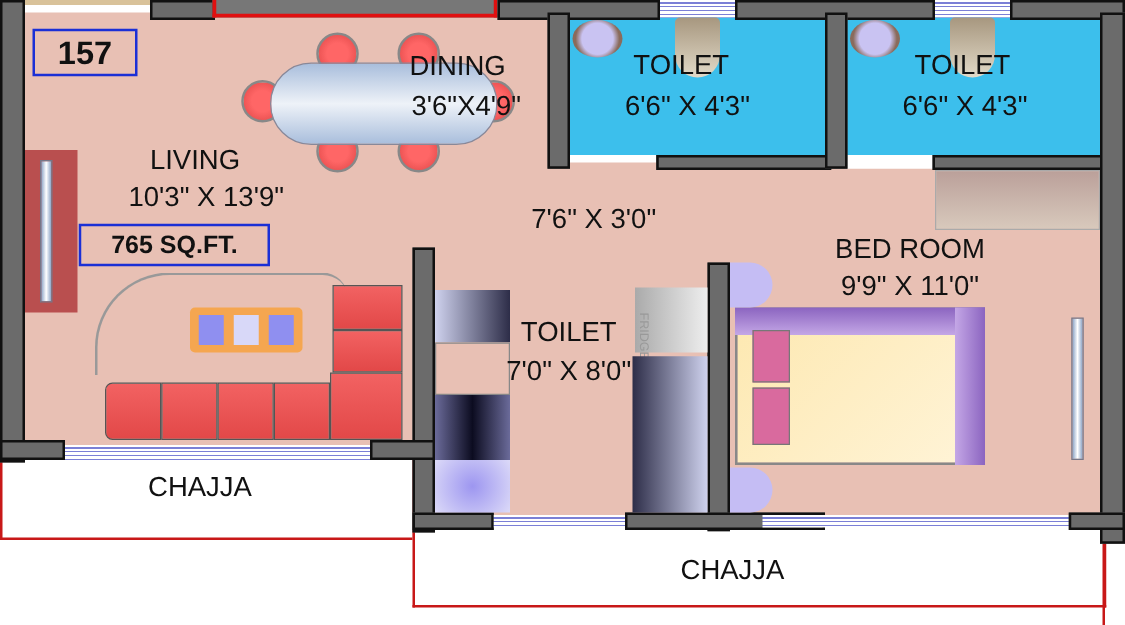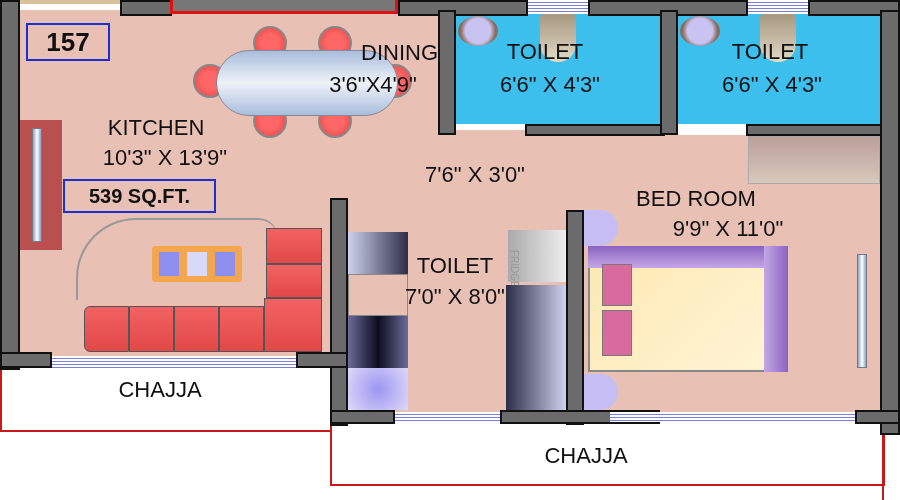--- a/index.html
+++ b/index.html
@@ -93,29 +93,29 @@
 <div class="abs" style="left:588px;top:246px;width:200px;height:126px;background:linear-gradient(135deg,#fde8b0,#fff4d8);border:2px solid #888;box-sizing:border-box;"></div>
 <div class="abs" style="left:588px;top:246px;width:200px;height:22px;background:linear-gradient(180deg,#8b64c0,#c4a7e6);"></div>
 <div class="abs" style="left:764px;top:246px;width:24px;height:126px;background:linear-gradient(90deg,#c4a7e6,#8b64c0);"></div>
 <div class="abs" style="left:602px;top:264px;width:28px;height:40px;background:#d96a9e;border:1px solid #777;"></div>
 <div class="abs" style="left:602px;top:310px;width:28px;height:44px;background:#d96a9e;border:1px solid #777;"></div>
 <div class="abs" style="left:584px;top:374px;width:34px;height:36px;background:#c5bdf4;border-radius:0 18px 18px 0;"></div>
 <div class="abs" style="left:584px;top:210px;width:34px;height:36px;background:#c5bdf4;border-radius:0 18px 18px 0;"></div>
 <div class="abs" style="left:857px;top:254px;width:8px;height:112px;background:linear-gradient(90deg,#8aa3c6,#fff,#8aa3c6);border:1px solid #778;"></div>
 
 <div class="box" style="left:26px;top:23px;width:84px;height:38px;font-size:26px;line-height:34px;">157</div>
-<div class="box" style="left:63px;top:179px;width:153px;height:34px;font-size:20px;line-height:30px;">539 SQ.FT.</div>
+<div class="box" style="left:63px;top:179px;width:153px;height:34px;font-size:20px;line-height:30px;">765 SQ.FT.</div>
 
-<div class="lbl" style="left:96px;top:115px;width:120px;">KITCHEN</div>
+<div class="lbl" style="left:96px;top:115px;width:120px;">LIVING</div>
 <div class="lbl" style="left:75px;top:145px;width:180px;">10'3" X 13'9"</div>
-<div class="lbl" style="left:318px;top:40px;width:120px;text-align:right;">DINING</div>
+<div class="lbl" style="left:306px;top:40px;width:120px;">DINING</div>
 <div class="lbl" style="left:308px;top:72px;width:130px;">3'6"X4'9"</div>
 <div class="lbl" style="left:485px;top:39px;width:120px;">TOILET</div>
 <div class="lbl" style="left:470px;top:72px;width:160px;">6'6" X 4'3"</div>
 <div class="lbl" style="left:710px;top:39px;width:120px;">TOILET</div>
 <div class="lbl" style="left:692px;top:72px;width:160px;">6'6" X 4'3"</div>
 <div class="lbl" style="left:400px;top:162px;width:150px;">7'6" X 3'0"</div>
 <div class="lbl" style="left:390px;top:253px;width:130px;">TOILET</div>
 <div class="lbl" style="left:385px;top:284px;width:140px;">7'0" X 8'0"</div>
-<div class="lbl" style="left:616px;top:186px;width:160px;">BED ROOM</div>
+<div class="lbl" style="left:648px;top:186px;width:160px;">BED ROOM</div>
 <div class="lbl" style="left:648px;top:216px;width:160px;">9'9" X 11'0"</div>
 <div class="lbl" style="left:100px;top:377px;width:120px;">CHAJJA</div>
 <div class="lbl" style="left:526px;top:443px;width:120px;">CHAJJA</div>
 
 </body></html>

